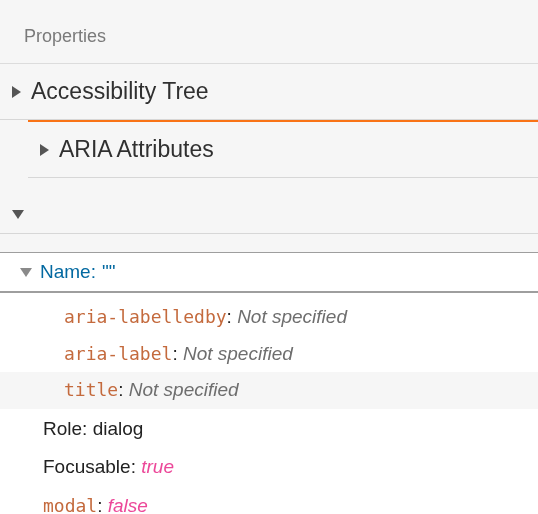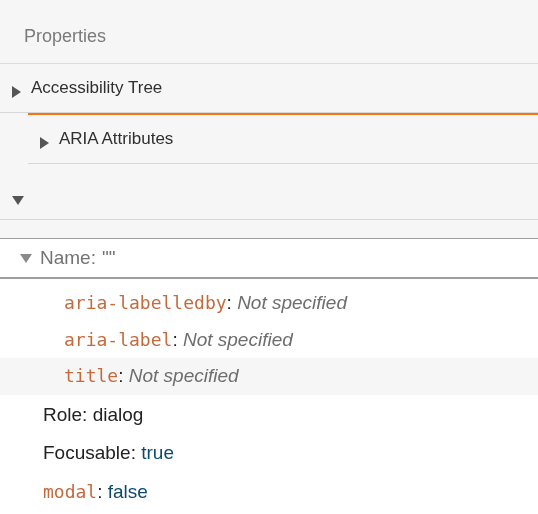--- a/index.html
+++ b/index.html
@@ -30,23 +30,23 @@
     border: 1px solid #dcdcdc;
     border-bottom: 1px solid #fff;
     margin-bottom: -1px;
     border-radius: 2px 2px 0 0;
   }
   .section {
     border-bottom: 1px solid #d7d7d7;
   }
   .section-header {
     display: flex;
-    align-items: flex-end;
+    align-items: center;
     padding: 14px 10px 14px 12px;
-    font-size: 17px;
+    font-size: 23px;
     color: #303030;
   }
   .section.strong-top { border-top: 2px solid #f97316; margin-left: 28px; }
   .tri {
     display: inline-block;
     width: 0; height: 0;
     margin-right: 10px;
   }
   .tri.right {
     border-top: 6px solid transparent;
@@ -61,40 +61,40 @@
   .spacer { height: 18px; background: #f6f6f6; }
   .computed-body {
     background: #fff;
     border-top: 1px solid #9e9e9e;
   }
   .sub-header {
     display: flex;
     align-items: center;
     padding: 8px 10px 8px 20px;
     border-bottom: 2px solid #9e9e9e;
-    color: #737373;
+    color: #0369a1;
     font-size: 19px;
   }
   .sub-header .tri { margin-right: 8px; }
   .sub-header .tri.down { border-top-color: #8a8a8a; }
   .plist {
     padding: 6px 0 10px 0;
   }
   .prow {
     padding: 4px 10px 4px 64px;
     font-size: 19px;
     line-height: 1.5;
   }
   .prow.tight { padding-left: 43px; margin-top: 2px; }
   .prow.hl { background: #f6f6f6; }
   .k-attr { color: #c46a3d; font-family: ui-monospace, Menlo, Consolas, monospace; font-size: 18px; }
   .k-plain { color: #222; }
   .v-muted { color: #6e6e6e; font-style: italic; }
   .v-plain { color: #222; }
-  .v-kw { color: #0c4a6e; }
+  .v-kw { color: #ec4899; font-style: italic; }
 </style>
 </head>
 <body>
 
 <div class="tabs">
   <div class="tab">Properties</div>
 </div>
 
 <div class="section">
   <div class="section-header">

